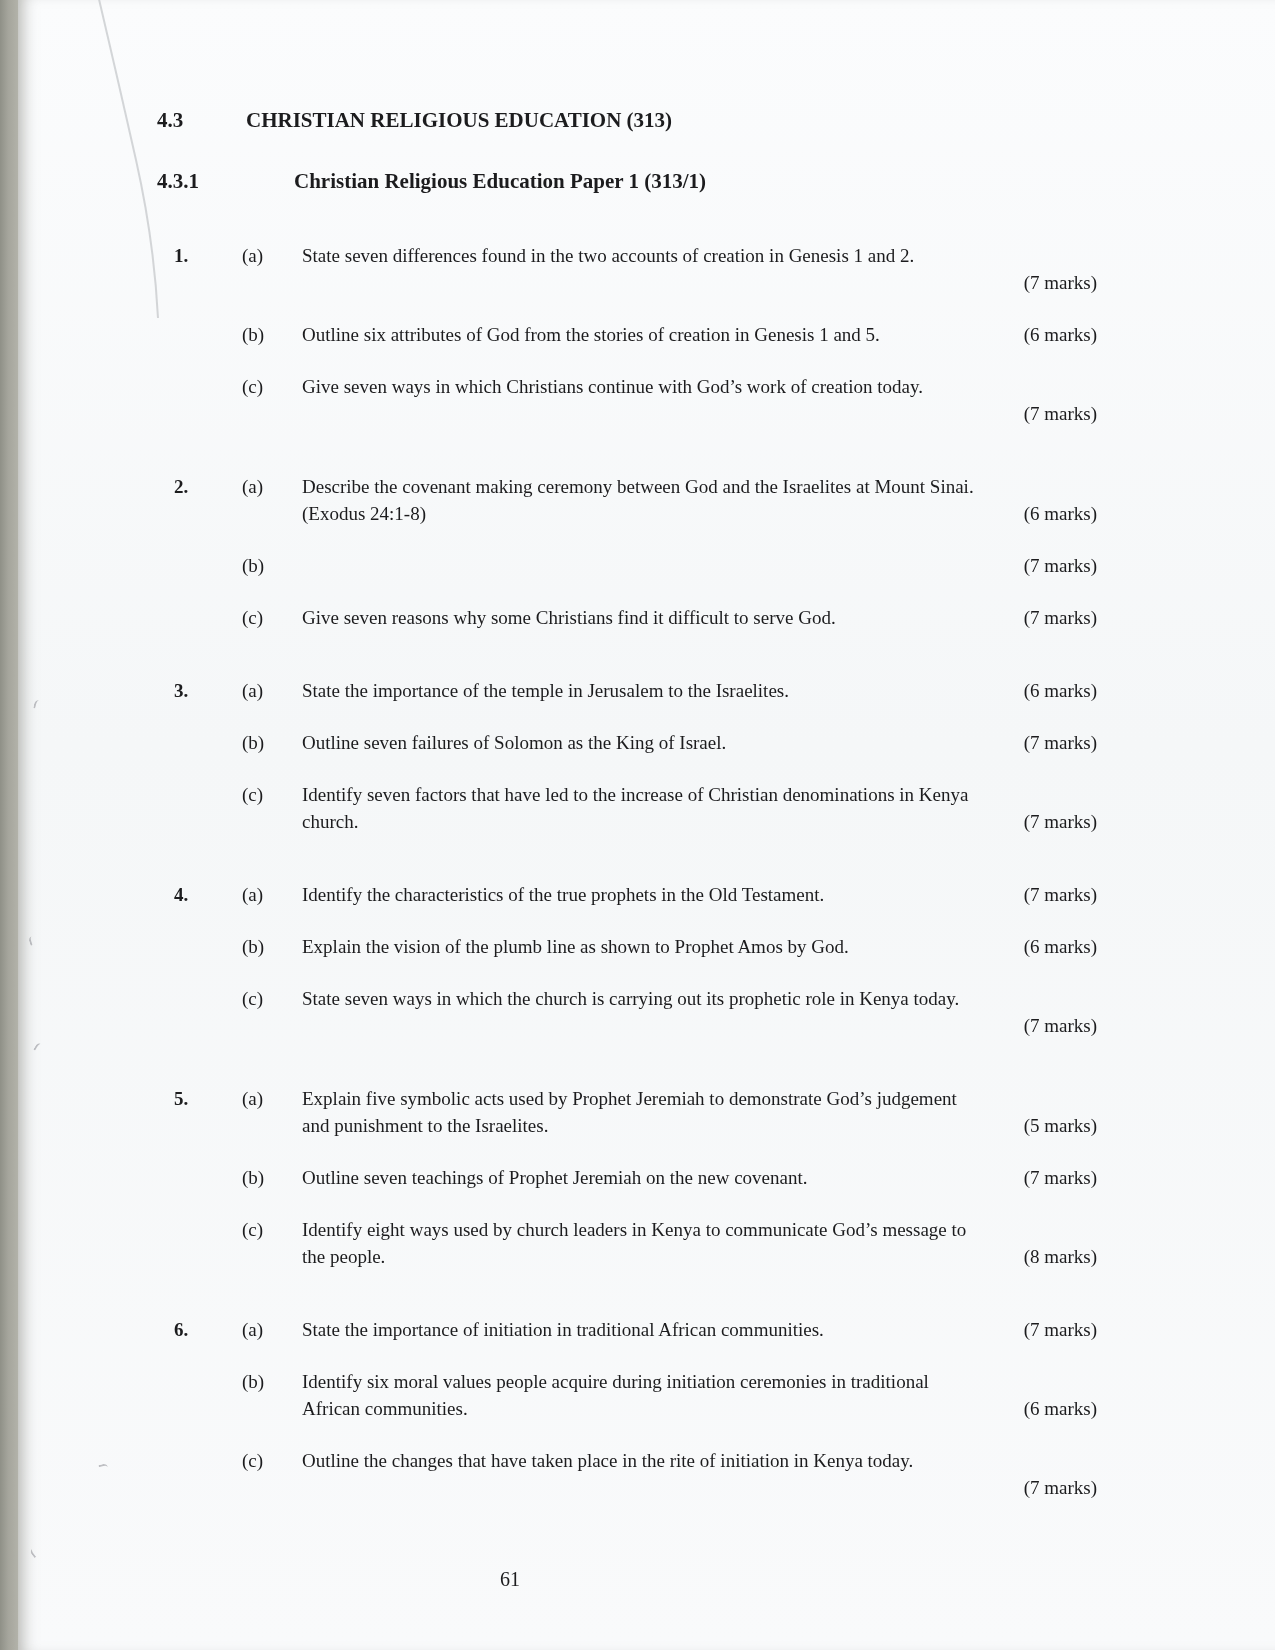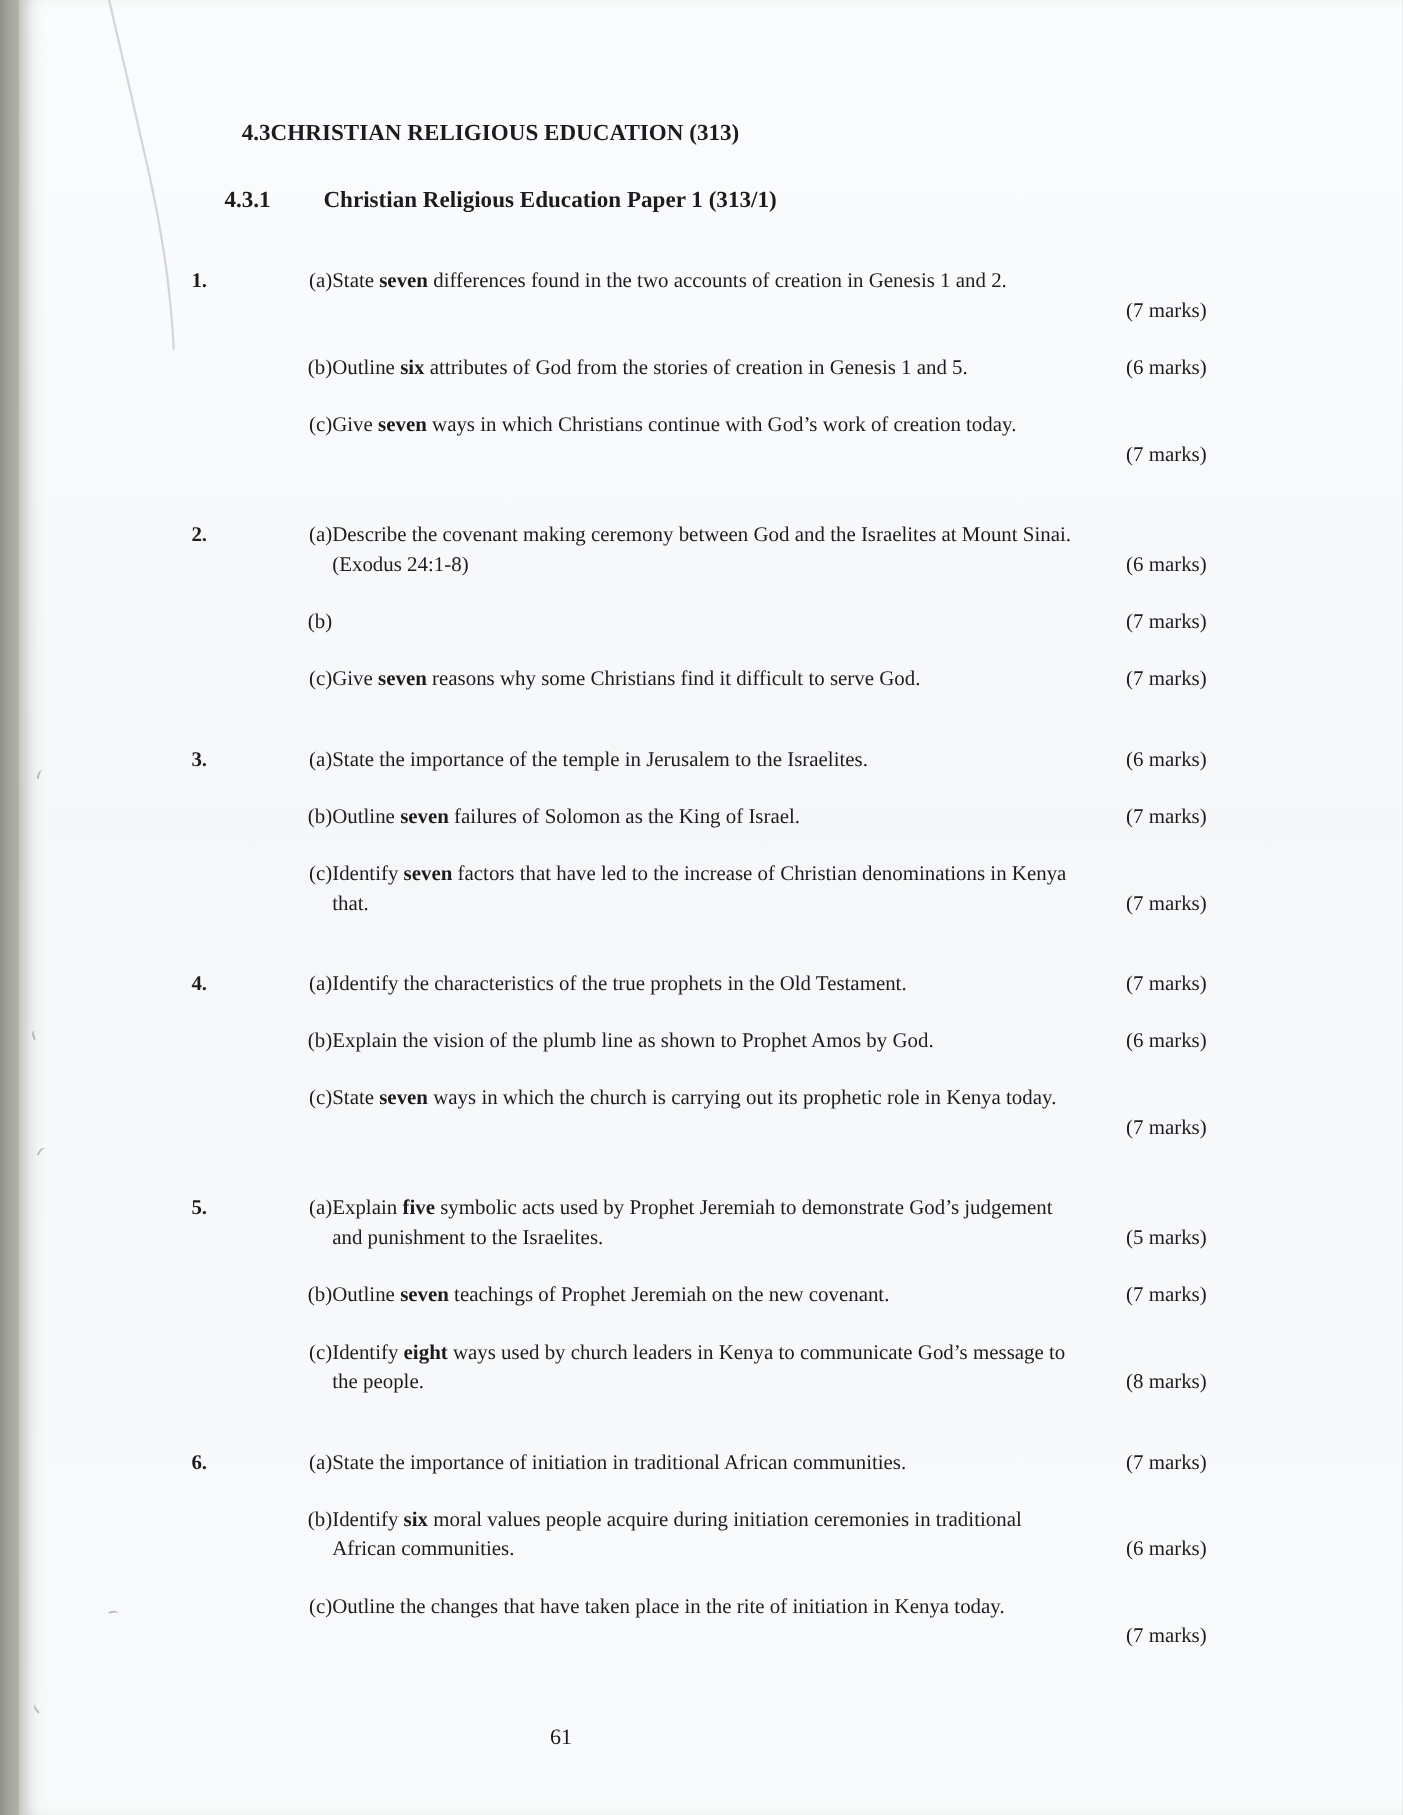--- a/index.html
+++ b/index.html
@@ -18,32 +18,31 @@
     background:linear-gradient(180deg,#fbfcfd 0%,#f5f7f8 45%,#f9fafb 100%);
     box-shadow:inset 14px 0 16px -10px rgba(120,120,112,0.55);
   }
   .crease{
     position:absolute;left:0;top:0;width:220px;height:320px;pointer-events:none;
   }
   .content{
     position:absolute;left:0;top:0;width:1257px;
     padding:106px 178px 0 139px;box-sizing:border-box;
     font-size:19px;
-    text-align:right;
   }
   .hrow{display:flex;font-weight:bold;font-size:21px;line-height:28px;}
   .hrow .hnum{width:89px;flex:0 0 89px;}
   .h2{margin-top:33px;gap:48px;}
   .questions{margin-top:47px;margin-left:17px;}
   .question{position:relative;padding-left:68px;margin-bottom:46px;}
   .qnum{position:absolute;left:0;top:0;font-weight:bold;line-height:27px;}
   .part{display:grid;grid-template-columns:60px 1fr;margin-bottom:25px;}
   .plabel{line-height:27px;}
   .pline{display:flex;justify-content:space-between;line-height:27px;white-space:nowrap;}
-  .ptext b{font-weight:bold;}
+  .ptext b{font-weight:normal;}
   .marks{margin-left:20px;}
   .footer{
     position:absolute;left:0;top:1566px;width:1020px;text-align:center;
     font-size:20px;line-height:26px;
   }
   .speck{position:absolute;border-left:2px solid #8f9096;border-radius:60% 0 0 0;
     width:5px;height:9px;opacity:.55;transform:rotate(12deg);}
 </style>
 </head>
 <body>
@@ -160,21 +159,21 @@
               </div>
           </div>
         </div>
         <div class="part">
           <span class="plabel">(c)</span>
           <div>
             <div class="pline">
                 <span class="ptext"><span>Identify </span><b>seven</b><span> factors that have led to the increase of Christian denominations in Kenya</span></span>
               </div>
             <div class="pline">
-                <span class="ptext">that.</span>
+                <span class="ptext">church.</span>
                 <span class="marks">(7 marks)</span>
               </div>
           </div>
         </div>
       </div>
 
       <div class="question">
         <span class="qnum">4.</span>
         <div class="part">
           <span class="plabel">(a)</span>

